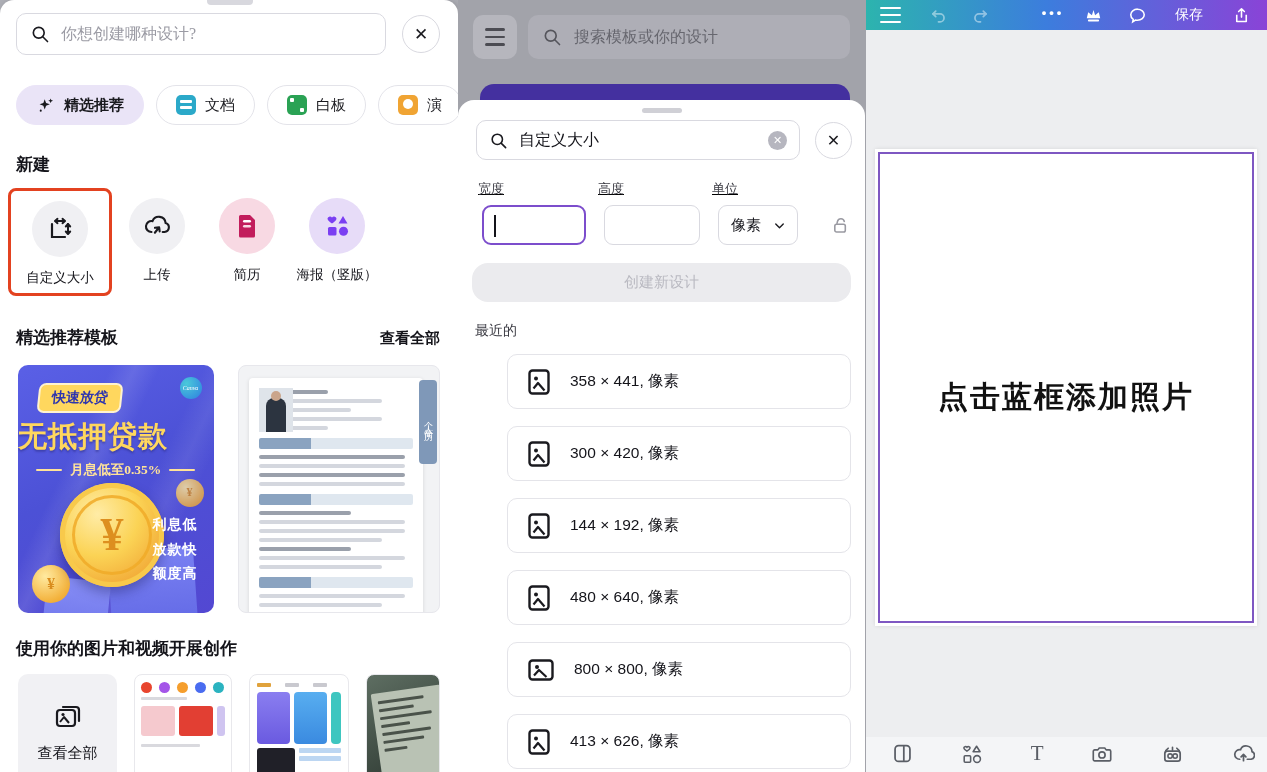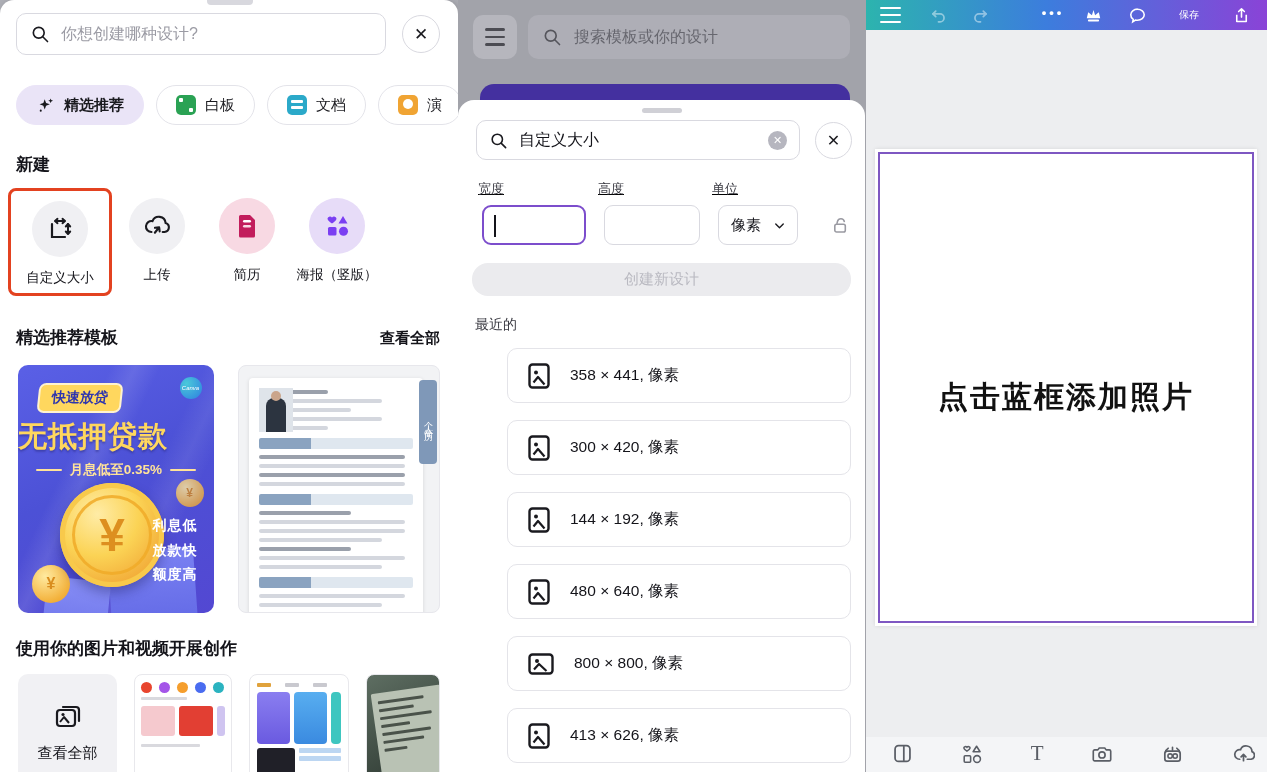--- a/index.html
+++ b/index.html
@@ -2,21 +2,21 @@
 <html><head>
 <meta charset="utf-8">
 <style>
   * { margin:0; padding:0; box-sizing:border-box; }
   html,body { width:1267px; height:772px; overflow:hidden; }
   body { font-family:"Liberation Sans","DejaVu Sans",sans-serif; background:#b0b1b8; position:relative; }
   .app { position:absolute; inset:0; }
 
   
   .left-panel { position:absolute; left:0; top:0; width:458px; height:772px; background:#fff;
-    border-radius:14px 14px 0 0; overflow:hidden; box-shadow:2px 0 8px rgba(0,0,0,.18); }
+    border-radius:14px 14px 0 0; overflow:hidden; box-shadow:2px 0 8px rgba(0,0,0,.18);font-family:Liberation Serif, serif; }
   .lp-handle { position:absolute; top:0; left:207px; width:46px; height:5px; background:#d8d8de; border-radius:0 0 4px 4px; }
   .lp-top { display:flex; align-items:center; gap:16px; padding:13px 18px 0 16px; }
   .lp-search { flex:1; height:42px; border:1.5px solid #d9d9e0; border-radius:10px; display:flex; align-items:center; gap:11px; padding:0 13px; background:#fff; }
   .lp-search input { border:0; outline:0; flex:1; font-size:16px; color:#1a1a1f; font-family:inherit; background:transparent; }
   .lp-search input::placeholder { color:#9b9ba4; }
   .lp-close { width:38px; height:38px; border:1.5px solid #d9d9e0; border-radius:50%; background:#fff; display:flex; align-items:center; justify-content:center; font-size:17px; color:#1a1a1f; cursor:pointer; flex:0 0 auto; }
   .lp-tabs { display:flex; gap:12px; padding:0 0 0 16px; margin-top:30px; overflow:hidden; white-space:nowrap; }
   .tab { height:40px; border-radius:20px; border:1.5px solid #e3e3e9; background:#fff; display:inline-flex; align-items:center; gap:9px; padding:0 19px; font-size:15px; color:#1a1a1f; flex:0 0 auto; cursor:pointer; }
   .tab.active { background:#eae4f7; border-color:#eae4f7; font-weight:700; }
   .tab .sq { width:20px; height:20px; border-radius:5px; position:relative; flex:0 0 auto; }
@@ -105,38 +105,38 @@
   .sh-labels { display:flex; margin:20px 0 0 20px;text-decoration:underline; }
   .sh-labels span { font-size:13px; color:#3a3a42; }
   .sh-labels .l1 { width:120px; } .sh-labels .l2 { width:114px; }
   .sh-inputs { display:flex; align-items:center; margin:7px 0 0 24px; gap:18px; }
   .inp { height:40px; border:1.5px solid #d9d9e0; border-radius:9px; background:#fff; }
   .inp-w { width:104px; border:2px solid #7c4dcc; position:relative; }
   .inp-w .caret { position:absolute; left:10px; top:8px; width:1.5px; height:22px; background:#14141a; }
   .inp-h { width:96px; }
   .unit { width:80px; height:40px; border:1.5px solid #d9d9e0; border-radius:9px; display:flex; align-items:center; justify-content:space-between; padding:0 10px 0 12px; font-size:15px; color:#14141a; cursor:pointer; }
   .lock { margin-left:14px; display:flex; }
-  .sh-create { display:block; margin:18px 14px 0; width:calc(100% - 28px); height:33px; background:#ebebee; border:0; border-radius:16px; font-size:15px; color:#b9b9c1; font-family:inherit; }
+  .sh-create { display:block; margin:18px 14px 0; width:calc(100% - 28px); height:39px; background:#ebebee; border:0; border-radius:16px; font-size:15px; color:#b9b9c1; font-family:inherit; }
   .sh-recent { font-size:14px; color:#3a3a42; margin:20px 0 0 17px; }
   .sh-list { display:flex; flex-direction:column; gap:17px; margin:14px 14px 0; }
   .sz-item { height:55px; border:1px solid #e4e4e9; border-radius:10px; background:#fff; display:flex; align-items:center; gap:20px; padding:0 20px; cursor:pointer;margin-left:35px; }
   .sz-item span { font-size:15.5px; color:#14141a; }
 
   
   .right-panel { position:absolute; left:866px; top:0; width:401px; height:772px; background:#edeef0; overflow:hidden; }
   .topbar { position:absolute; left:0; top:0; right:0; height:30px; background:linear-gradient(90deg,#2cb4ae 0%,#3c7ddd 45%,#8a43d7 100%); }
   .tb-btn { position:absolute; top:0; height:30px; display:flex; align-items:center; justify-content:center; color:#fff; cursor:pointer; }
   .tb-ham { left:12px; width:24px; flex-direction:column; gap:4.5px; }
   .tb-ham i { width:21px; height:2.5px; background:#fff; border-radius:2px; }
   .tb-undo { left:58px; width:28px; opacity:.45; }
   .tb-redo { left:100px; width:28px; opacity:.45; }
   .tb-dots { left:172px; width:30px; letter-spacing:3px; font-size:13px; font-weight:700; padding-bottom:6px; }
   .tb-crown { left:214px; width:26px; }
   .tb-chat { left:258px; width:26px; }
-  .tb-save { left:303px; width:40px; font-size:10px; }
+  .tb-save { left:303px; width:40px; font-size:14px; }
   .tb-share { left:362px; width:26px; }
   .canvas-page { position:absolute; left:9px; right:10px; top:149px; height:477px; background:#fff; box-shadow:0 0 4px rgba(0,0,0,.10); }
   .photo-frame { position:absolute; inset:3px; border:2px solid #7e57c2; cursor:pointer; }
   .canvas-hint { position:absolute; left:0; right:0; top:228px; text-align:center; font-size:30px; font-weight:700; color:#111; letter-spacing:2px; }
   .btm-toolbar { position:absolute; left:0; right:0; bottom:0; height:35px; background:#f4f5f7; display:flex; align-items:center; justify-content:space-between; padding:0 26px 2px; overflow:hidden; }
   .bt-icon { color:#5a5e66; display:flex; align-items:center; cursor:pointer; flex:0 0 auto; }
   .bt-t { font-family:"Liberation Serif","DejaVu Serif",serif; font-size:21px; line-height:1; }
 </style>
 </head>
 <body>
@@ -162,26 +162,26 @@
     <div class="lp-tabs">
       <div class="tab active">
         <svg width="19" height="19" viewBox="0 0 24 24">
             <path d="M11 4l1.7 4.8L17.5 10.5l-4.8 1.7L11 17l-1.7-4.8L4.5 10.5l4.8-1.7z" fill="#1a1a1f"></path>
             <path d="M18.5 3l.8 2.2 2.2.8-2.2.8-.8 2.2-.8-2.2-2.2-.8 2.2-.8z" fill="#1a1a1f"></path>
             <circle cx="6" cy="18.5" r="1.3" fill="#1a1a1f"></circle>
           </svg>
         <span>精选推荐</span>
       </div>
       <div class="tab">
+        <span class="sq doc"></span>
+        <span>文档</span>
+      </div>
+      <div class="tab">
         <span class="sq board"></span>
         <span>白板</span>
-      </div>
-      <div class="tab">
-        <span class="sq doc"></span>
-        <span>文档</span>
       </div>
       <div class="tab">
         <span class="sq pres"></span>
         <span>演</span>
       </div>
     </div>
 
     <div class="lp-h">新建</div>
 
     <div class="new-row">

